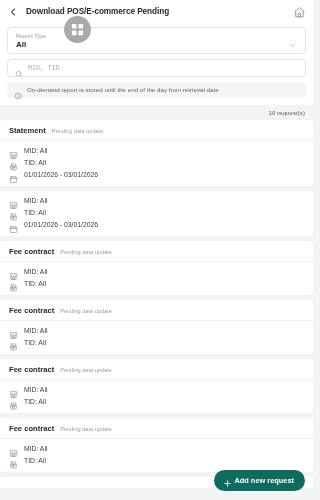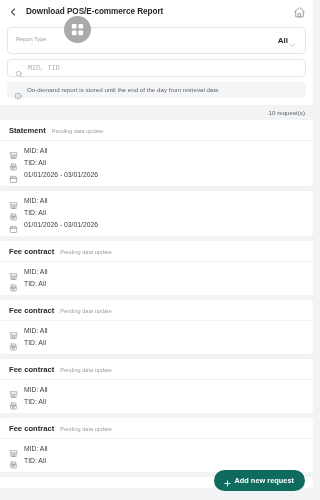--- a/index.html
+++ b/index.html
@@ -49,21 +49,21 @@
   }
   .select-field {
     border: 1px solid #e2e4e6;
     border-radius: 4px;
     height: 27px;
     display: flex; align-items: center;
     padding: 0 8px;
     background: #fff;
     position: relative;
   }
-  .select-inner { display: flex; flex-direction: row; justify-content: space-between; flex: 1 1 auto; }
+  .select-inner { display: flex; flex-direction: column; justify-content: flex-end; flex: 1 1 auto; }
   .field-label { font-size: 5.6px; color: #9aa0a6; line-height: 7px; }
   .field-value { font-size: 8px; color: #25282b; font-weight: bold; line-height: 9px; }
   .chevron {
     width: 9px; height: 9px; color: #a5abb0;
     flex: 0 0 auto;
   }
   .search-field {
     margin-top: 5px;
     border: 1px solid #e2e4e6;
     border-radius: 4px;
@@ -162,21 +162,21 @@
 <body>
 
 <div class="screen">
 
   <div class="appbar">
     <span class="back-icon">
       <svg viewBox="0 0 24 24" fill="none" stroke="currentColor" stroke-width="2.2" stroke-linecap="round" stroke-linejoin="round" width="100%" height="100%">
           <polyline points="15 18 9 12 15 6"></polyline>
         </svg>
     </span>
-    <span class="appbar-title">Download POS/E-commerce Report</span>
+    <span class="appbar-title">Download POS/E-commerce Pending</span>
     <span class="appbar-spacer"></span>
     <span class="home-icon">
       <svg viewBox="0 0 24 24" fill="none" stroke="currentColor" stroke-width="1.8" stroke-linecap="round" stroke-linejoin="round" width="100%" height="100%">
           <path d="M3 10.5L12 3l9 7.5"></path>
           <path d="M5 10v10h14V10"></path>
           <rect x="10" y="14" width="4" height="6"></rect>
         </svg>
     </span>
   </div>
 

